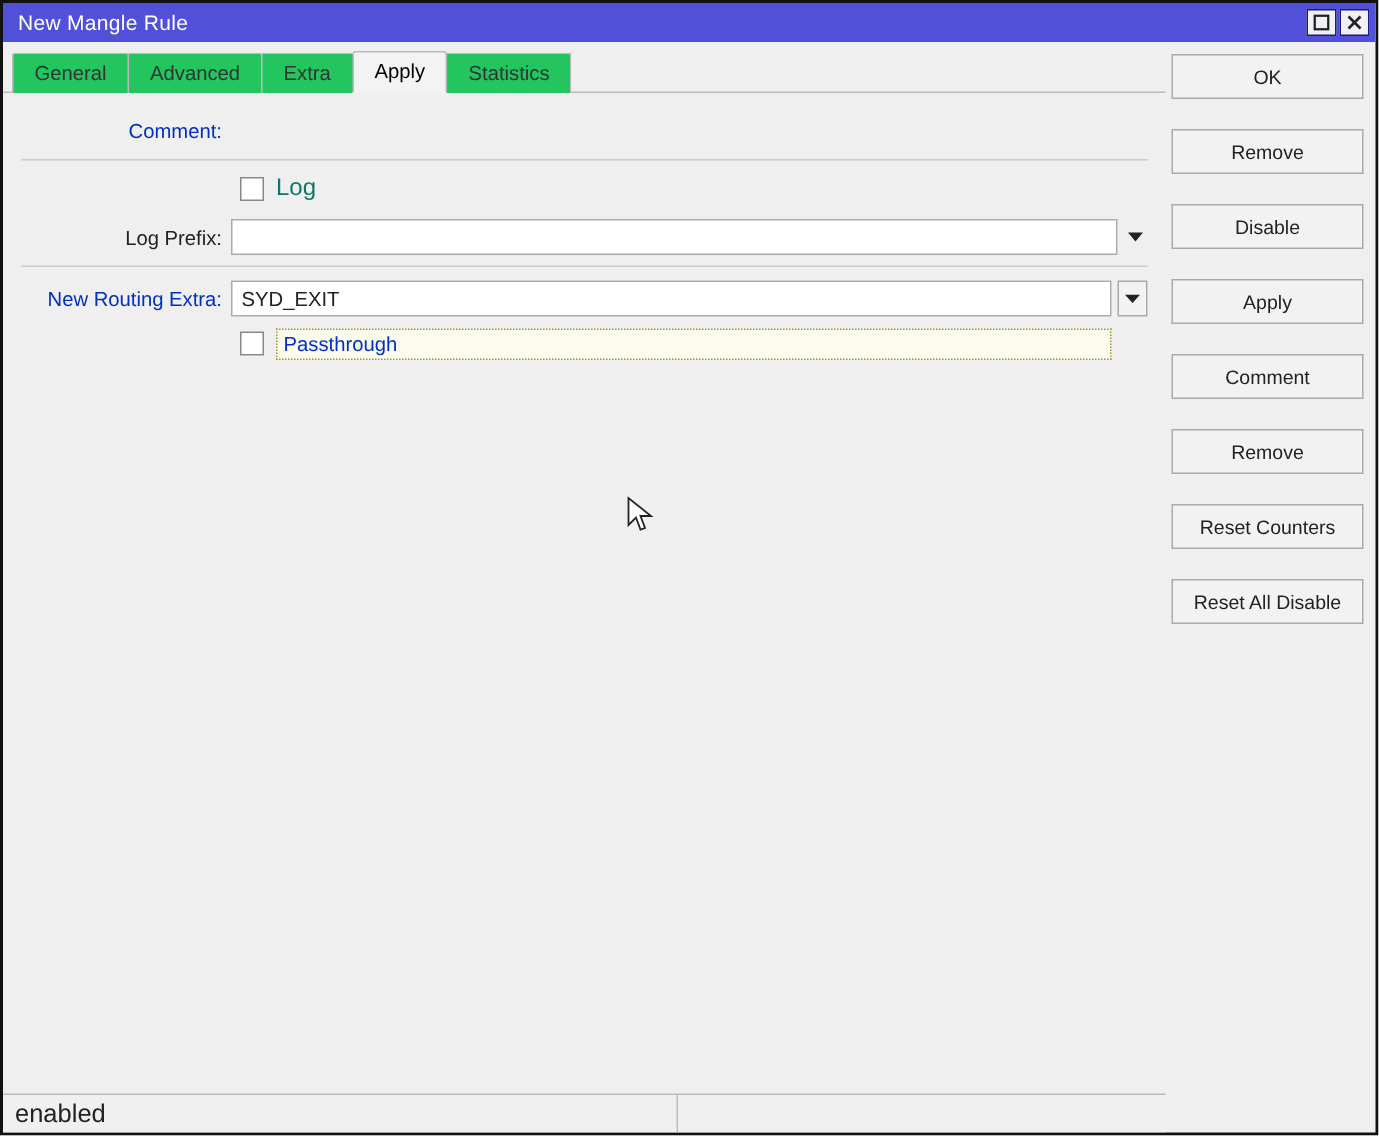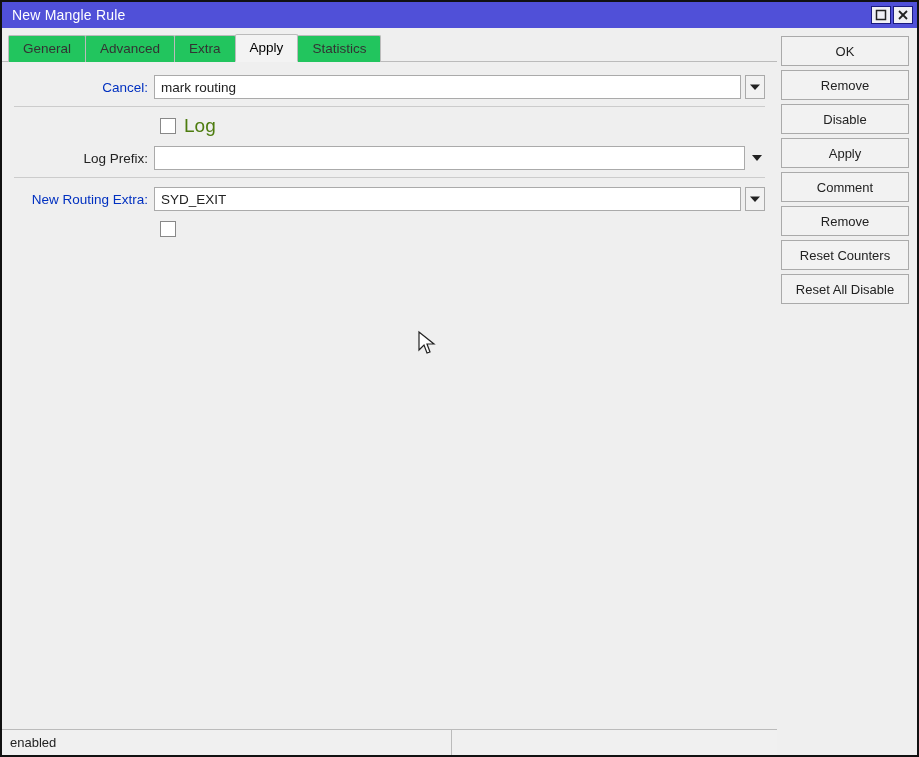--- a/index.html
+++ b/index.html
@@ -53,21 +53,21 @@
     flex: 1;
     display: flex;
     flex-direction: column;
     min-width: 0;
   }
   .right-col {
     width: 140px;
     padding: 8px 8px 0 4px;
     display: flex;
     flex-direction: column;
-    gap: 4px;
+    gap: 20px;
   }
   .right-col .btn {
     height: 30px;
     border: 1px solid #aaa;
     background: #f2f2f2;
     display: flex; align-items: center; justify-content: center;
     font-size: 13px;
     color: #222;
     cursor: pointer;
     user-select: none;
@@ -162,21 +162,21 @@
     margin: 4px 0 8px 0;
     min-height: 22px;
   }
   .checkbox-box {
     width: 16px; height: 16px;
     border: 1px solid #888;
     background: #fff;
     margin-right: 8px;
     cursor: pointer;
   }
-  .checkbox-label { font-size: 19px; color: #4d7c0f; }
+  .checkbox-label { font-size: 16px; color: #0f766e; }
   .passthrough-label {
     flex: 1;
     border: 1px dotted #a09030;
     padding: 2px 4px;
     color: #0030c0;
     background: #fbfbee;
     font-size: 13.5px;
   }
   .checkbox-row.passthrough {
     padding-right: 24px;
@@ -199,21 +199,21 @@
   
   .statusbar {
     height: 26px;
     border-top: 1px solid #bbb;
     background: #f0f0f0;
     display: flex;
   }
   .status-cell {
     border-right: 1px solid #bbb;
     padding: 4px 8px;
-    font-size: 13px;
+    font-size: 17px;
     color: #222;
     display: flex; align-items: center;
   }
   .status-cell:first-child { width: 450px; }
   .status-cell:last-child { flex: 1; border-right: none; }
 </style>
 </head>
 <body>
 
 <div class="window">
@@ -243,29 +243,21 @@
         <div class="tab">General</div>
         <div class="tab">Advanced</div>
         <div class="tab">Extra</div>
         <div class="tab active">Apply</div>
         <div class="tab">Statistics</div>
       </div>
 
       <div class="form-area">
 
         <div class="form-row">
-          <div class="form-label blue">Cancel:</div>
-          <div class="form-field">
-            <input class="text-input" type="text" value="mark routing" style="">
-            <div class="spin-btn">
-              <svg viewBox="0 0 10 10">
-                  <polygon points="0,2.5 10,2.5 5,8"></polygon>
-                </svg>
-            </div>
-          </div>
+          <div class="form-label blue">Comment:</div>
         </div>
 
         <hr class="divider">
 
         <div class="checkbox-row">
           <div class="checkbox-box"></div>
           <span class="checkbox-label">Log</span>
         </div>
 
         <div class="form-row">
@@ -289,20 +281,21 @@
             <div class="spin-btn">
               <svg viewBox="0 0 10 10">
                   <polygon points="0,2.5 10,2.5 5,8"></polygon>
                 </svg>
             </div>
           </div>
         </div>
 
         <div class="checkbox-row passthrough">
           <div class="checkbox-box"></div>
+          <span class="passthrough-label">Passthrough</span>
         </div>
 
         <div class="fake-cursor">
           <svg viewBox="0 0 20 26">
               <path d="M2 2 L2 20 L7 15 L10 23 L13 22 L10 14 L17 14 Z" fill="#fff" stroke="#222" stroke-width="1.2"></path>
             </svg>
         </div>
 
       </div>
 

